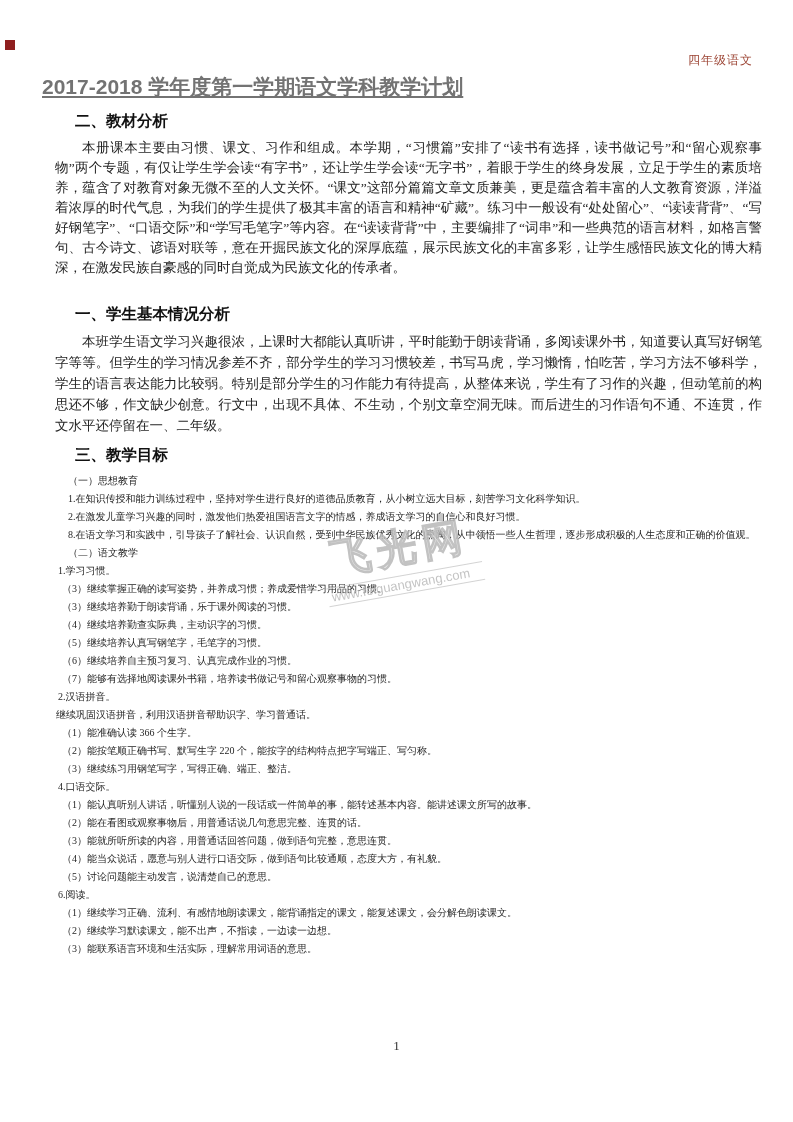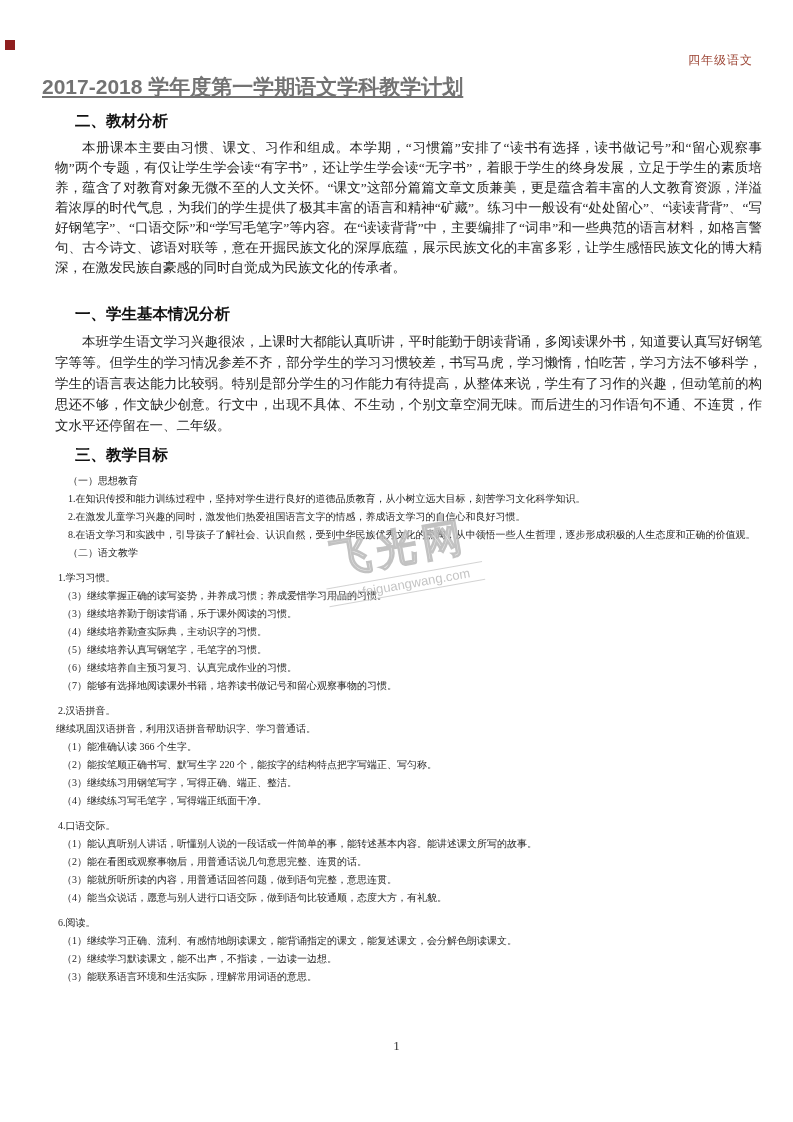--- a/index.html
+++ b/index.html
@@ -52,21 +52,21 @@
   .para2{line-height:20px;}
   .goals{
     margin:3px 0 0 0;
     font-size:10px;
     line-height:18px;
     text-align:justify;
   }
   .goal-line{margin:0;}
   .t26{text-indent:26px;}
   .t20{text-indent:20px;}
-  .t16{text-indent:16px;margin-top:7px;}
+  .t16{text-indent:16px;}
   .t14{text-indent:14px;}
   .watermark{
     position:absolute;
     left:322px;top:520px;
     transform:rotate(-10deg);
     z-index:2;
     pointer-events:none;
     text-align:center;
     opacity:0.85;
   }
@@ -129,26 +129,26 @@
         <div class="goal-line t20">（3）继续培养勤于朗读背诵，乐于课外阅读的习惯。</div>
         <div class="goal-line t20">（4）继续培养勤查实际典，主动识字的习惯。</div>
         <div class="goal-line t20">（5）继续培养认真写钢笔字，毛笔字的习惯。</div>
         <div class="goal-line t20">（6）继续培养自主预习复习、认真完成作业的习惯。</div>
         <div class="goal-line t20">（7）能够有选择地阅读课外书籍，培养读书做记号和留心观察事物的习惯。</div>
         <div class="goal-line t16">2.汉语拼音。</div>
         <div class="goal-line t14">继续巩固汉语拼音，利用汉语拼音帮助识字、学习普通话。</div>
         <div class="goal-line t20">（1）能准确认读 366 个生字。</div>
         <div class="goal-line t20">（2）能按笔顺正确书写、默写生字 220 个，能按字的结构特点把字写端正、写匀称。</div>
         <div class="goal-line t20">（3）继续练习用钢笔写字，写得正确、端正、整洁。</div>
-        <div class="goal-line t20">（4）继续练习写毛笔字，写得端正纸面干净。</div>
         <div class="goal-line t16">4.口语交际。</div>
         <div class="goal-line t20">（1）能认真听别人讲话，听懂别人说的一段话或一件简单的事，能转述基本内容。能讲述课文所写的故事。</div>
         <div class="goal-line t20">（2）能在看图或观察事物后，用普通话说几句意思完整、连贯的话。</div>
         <div class="goal-line t20">（3）能就所听所读的内容，用普通话回答问题，做到语句完整，意思连贯。</div>
         <div class="goal-line t20">（4）能当众说话，愿意与别人进行口语交际，做到语句比较通顺，态度大方，有礼貌。</div>
+        <div class="goal-line t20">（5）讨论问题能主动发言，说清楚自己的意思。</div>
         <div class="goal-line t16">6.阅读。</div>
         <div class="goal-line t20">（1）继续学习正确、流利、有感情地朗读课文，能背诵指定的课文，能复述课文，会分解色朗读课文。</div>
         <div class="goal-line t20">（2）继续学习默读课文，能不出声，不指读，一边读一边想。</div>
         <div class="goal-line t20">（3）能联系语言环境和生活实际，理解常用词语的意思。</div>
       </div>
   </section>
 
   <div class="watermark">
     <div class="wm-name">飞光网</div>
     <div class="wm-url">www.feiguangwang.com</div>

